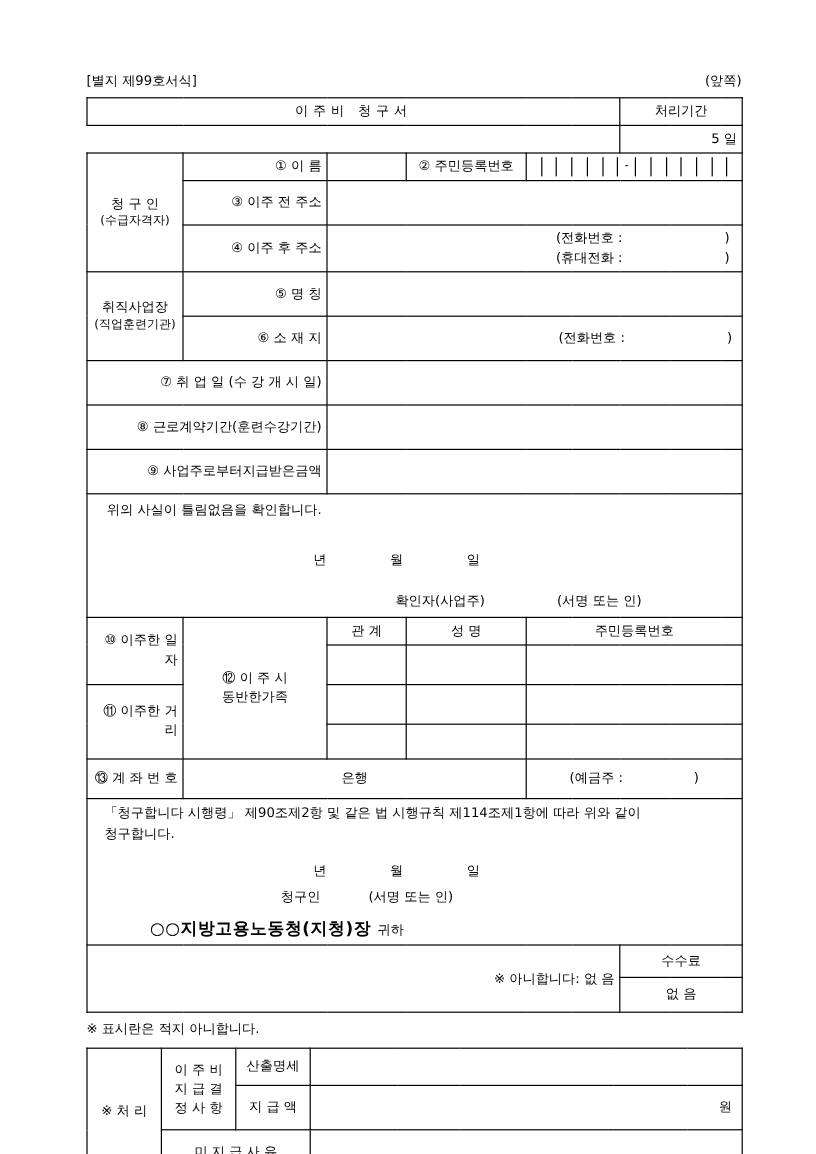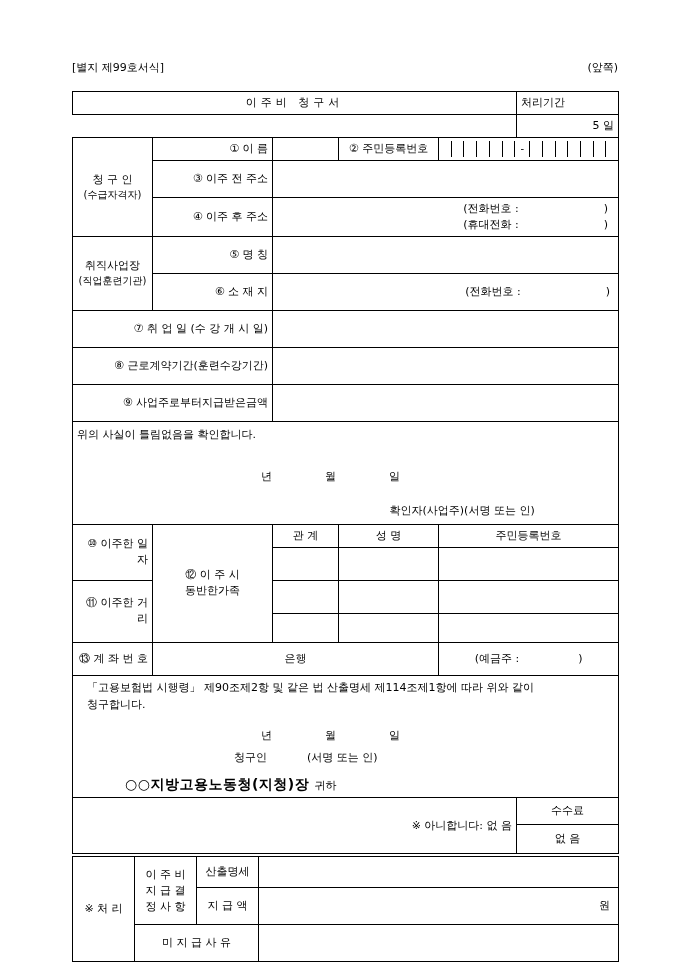--- a/index.html
+++ b/index.html
@@ -20,21 +20,21 @@
     width: 680px;
     height: 962px;
     box-sizing: border-box;
     padding: 60px 62px 0 72px;
   }
   .top-row {
     display: flex;
     justify-content: space-between;
     align-items: flex-end;
     font-size: 11px;
-    margin-bottom: 16px;
+    margin-bottom: 6px;
   }
   table.form {
     border-collapse: collapse;
     width: 100%;
     table-layout: fixed;
   }
   table.form td, table.form th {
     border: 1px solid #000000;
     padding: 3px 4px;
     font-size: 11px;
@@ -49,21 +49,21 @@
   .c { text-align: center; }
   .r { text-align: right; }
   .l { text-align: right; }
   .title-cell {
     text-align: center;
     font-size: 19px;
     letter-spacing: 4px;
     padding: 12px 0 10px 0;
     font-weight: normal;
   }
-  .proc-label { font-size: 11px; }
+  .proc-label { text-align: center; font-size: 11px; }
   .proc-val { text-align: right; font-size: 11px; }
   .small { font-size: 10px; }
   .rrn-grid {
     display: flex;
     height: 16px;
     align-items: stretch;
   }
   .rrn-grid .cell {
     border-right: 1px solid #000;
     flex: 1 1 0;
@@ -77,34 +77,34 @@
     border-right: 1px solid #000;
     font-size: 10px;
   }
   .tall { height: 30px; }
   .statement-cell {
     height: 96px;
     vertical-align: top;
     position: relative;
     padding: 8px 10px;
   }
-  .stmt-line1 { }
+  .stmt-line1 { margin-left: 12px; }
   .date-line {
     margin-top: 26px;
     text-align: center;
     letter-spacing: 0;
     padding-right: 30px;
   }
   .date-line span { display: inline-block; }
   .sig-line {
     margin-top: 18px;
     display: flex;
     justify-content: flex-end;
   }
-  .sig-line .left { }
+  .sig-line .left { margin-right: 60px; }
   .sig-line .right { width: 150px; }
   .claim-cell {
     height: 86px;
     vertical-align: top;
     padding: 8px 10px;
   }
   .claim-p { margin-left: 10px; line-height: 1.6; }
   .claim-date { margin-top: 14px; text-align: center; padding-right: 30px; }
   .claim-sign { margin-top: 6px; display: flex; justify-content: center; }
   .claim-sign .cl { margin-right: 40px; }
@@ -286,21 +286,21 @@
       <td colspan="4" class="c">은행</td>
       <td colspan="5" class="c">
         <span>(예금주 :</span>
         <span style="display:inline-block;width:52px"></span>
         <span>)</span>
       </td>
     </tr>
 
     <tr>
       <td colspan="10" class="claim-cell">
-        <div class="claim-p">「고용보험법 시행령」 제90조제2항 및 같은 법 산출명세 제114조제1항에 따라 위와 같이</div>
+        <div class="claim-p">「청구합니다 시행령」 제90조제2항 및 같은 법 시행규칙 제114조제1항에 따라 위와 같이</div>
         <div class="claim-p">청구합니다.</div>
         <div class="claim-date">
           <span>년</span>
           <span style="display:inline-block;width:46px"></span>
           <span>월</span>
           <span style="display:inline-block;width:46px"></span>
           <span>일</span>
         </div>
         <div class="claim-sign">
           <span class="cl">청구인</span>
@@ -316,20 +316,21 @@
     <tr>
       <td colspan="7" rowspan="2" class="l" style="height:42px;padding-left:10px">※ 아니합니다: 없 음</td>
       <td colspan="3" class="fee-label" style="height:20px">수수료</td>
     </tr>
     <tr>
       <td colspan="3" class="fee-label" style="height:22px">없 음</td>
     </tr>
   </tbody>
     </table>
 
+  <div class="mark-note">※ 표시란은 적지 아니합니다.</div>
 
   <table class="form tbl2">
     <colgroup>
       <col style="width:62px">
       <col style="width:62px">
       <col style="width:62px">
       <col style="width:46px">
       <col style="width:26px">
       <col style="width:52px">
       <col style="width:52px">

